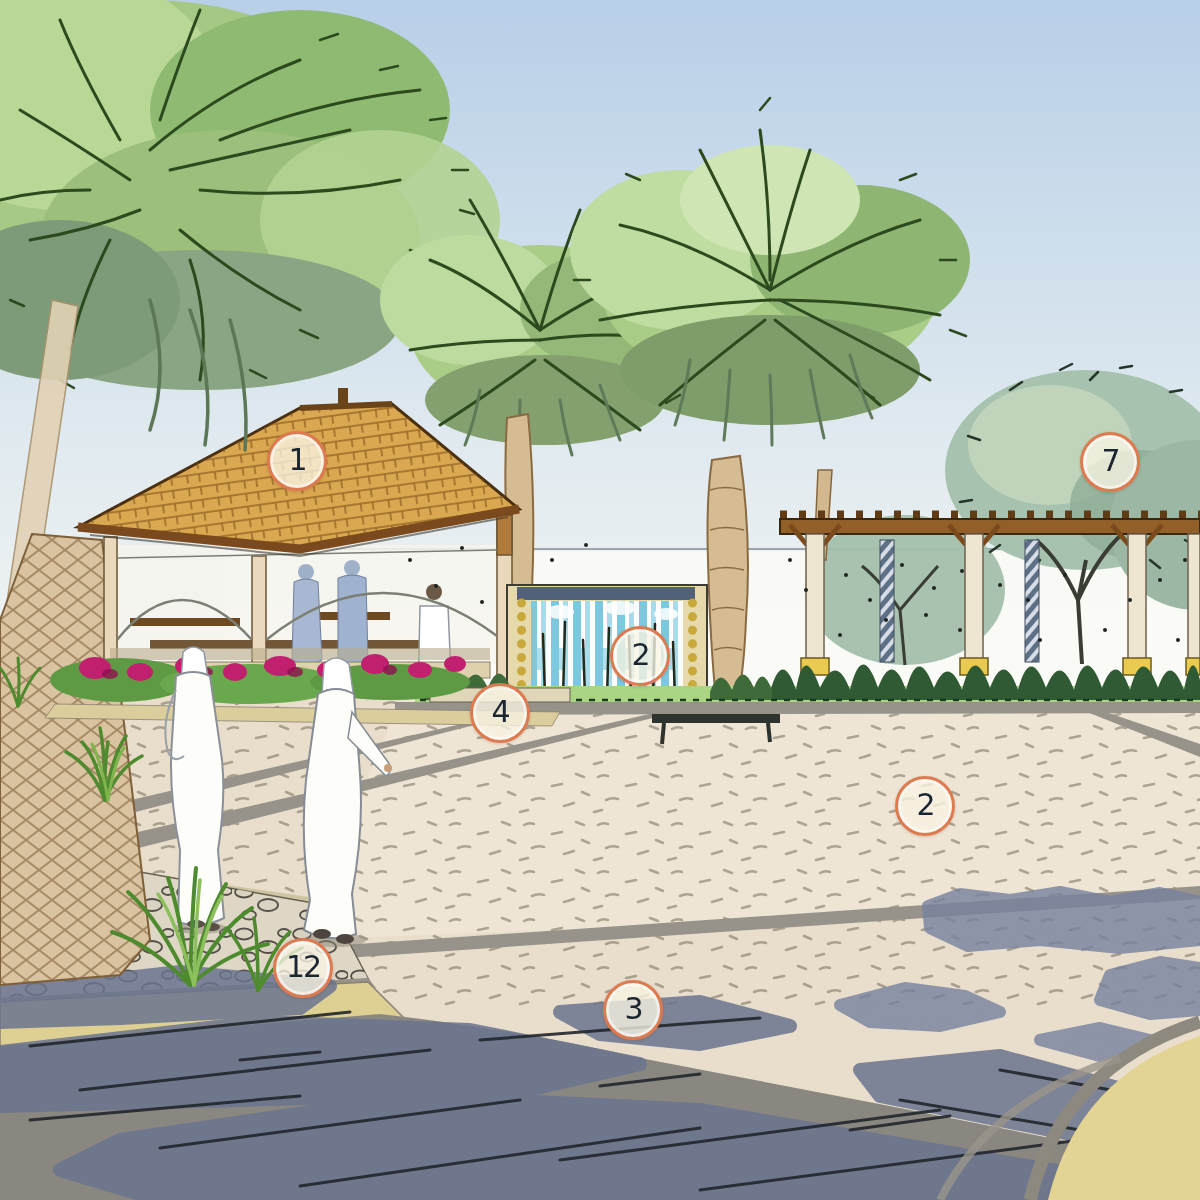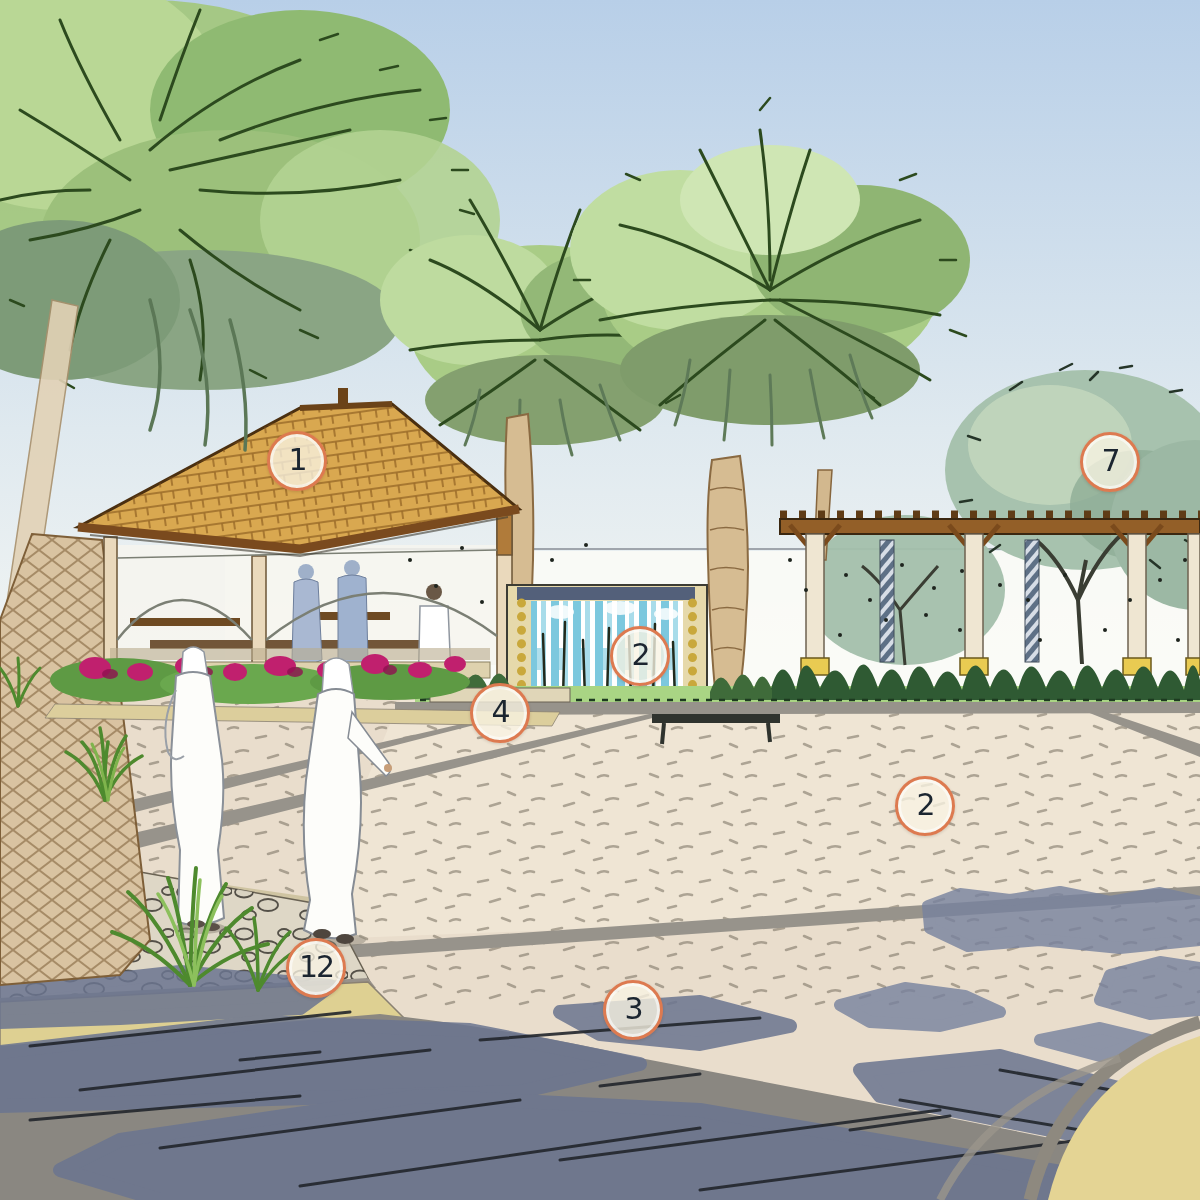--- a/index.html
+++ b/index.html
@@ -525,21 +525,21 @@
   </div>
   <div class="marker" style="left: 640px; top: 656px;">
     <span class="marker-num">2</span>
   </div>
   <div class="marker" style="left: 500px; top: 713px;">
     <span class="marker-num">4</span>
   </div>
   <div class="marker" style="left: 925px; top: 806px;">
     <span class="marker-num">2</span>
   </div>
-  <div class="marker" style="left: 316px; top: 968px;">
+  <div class="marker" style="left: 303px; top: 968px;">
     <span class="marker-num">12</span>
   </div>
   <div class="marker" style="left: 633px; top: 1010px;">
     <span class="marker-num">3</span>
   </div>
 </div>
 
 </div>
 
 </body></html>

